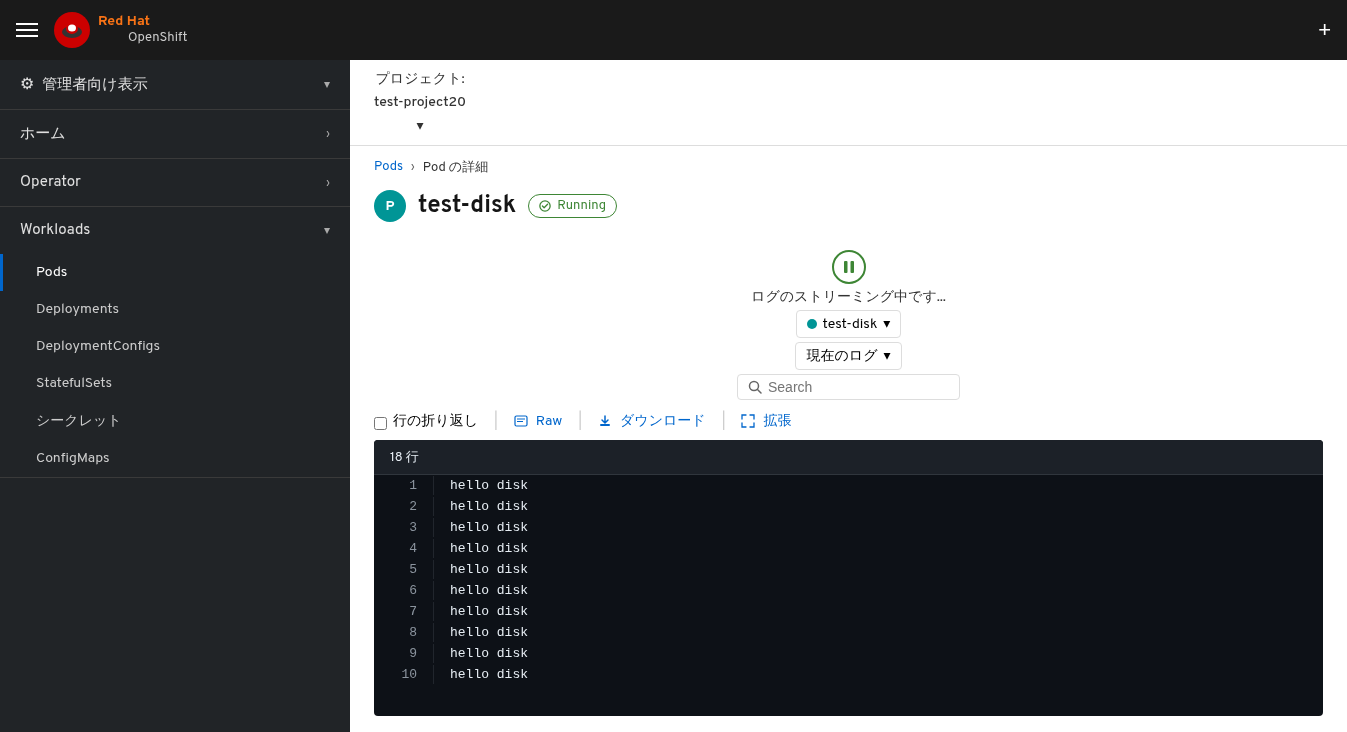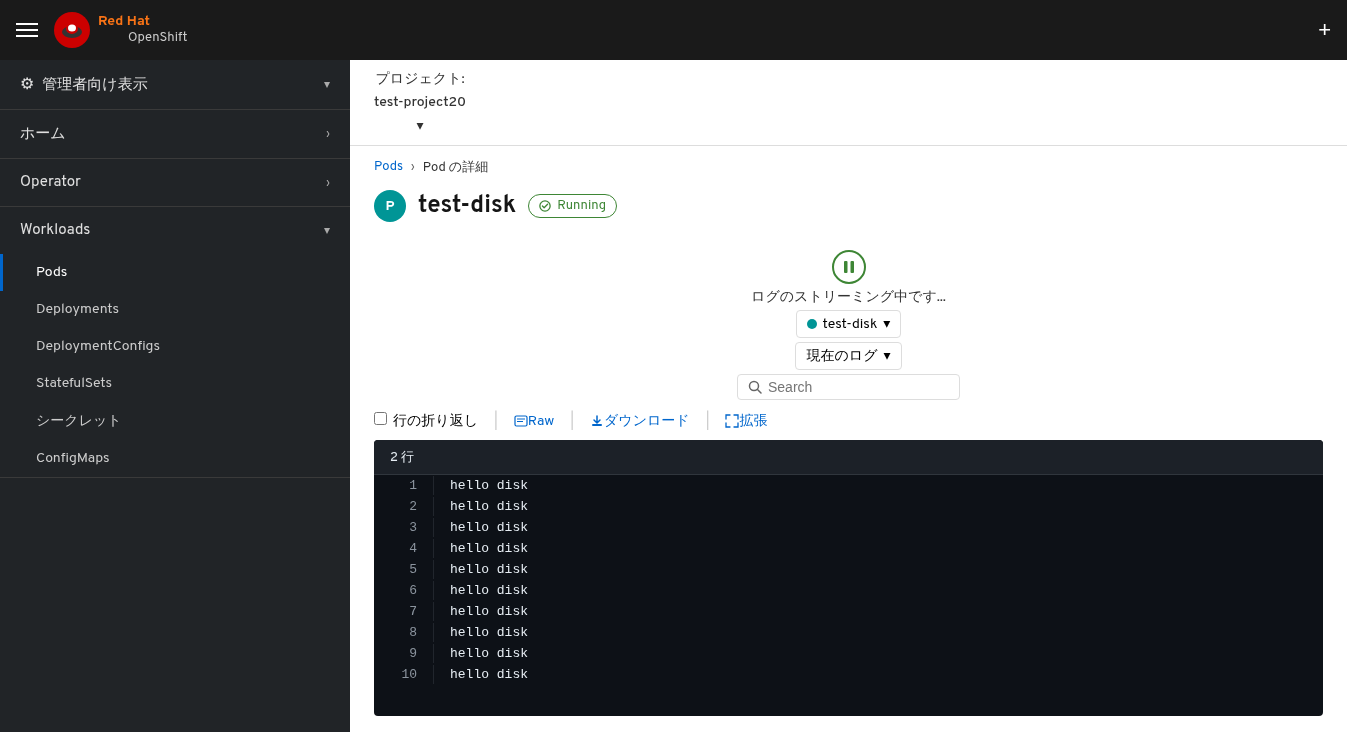--- a/index.html
+++ b/index.html
@@ -225,23 +225,23 @@
 
     
     .log-options {
       padding: 0 24px 10px;
       display: flex;
       align-items: center;
       gap: 16px;
       font-size: 14px;
       flex-shrink: 0;
     }
-    .wrap-checkbox { display: flex; align-items: flex-start; gap: 6px; cursor: pointer; }
+    .wrap-checkbox { display: flex; align-items: flex-end; gap: 6px; cursor: pointer; }
     .log-action-link {
-      display: flex; align-items: center; gap: 0;
+      display: flex; align-items: center; gap: 8px;
       color: #06c; cursor: pointer; text-decoration: none;
       font-size: 14px;
     }
     .pipe { color: #ccc; }
 
     
     .log-area {
       flex: 1;
       background: #0d1117;
       margin: 0 24px 16px;
@@ -425,21 +425,21 @@
       <span class="pipe">|</span>
       <a class="log-action-link">
         <svg width="14" height="14" viewBox="0 0 14 14">
           <path d="M1 5V1h4M9 1h4v4M13 9v4H9M5 13H1V9" stroke="#06c" stroke-width="1.3" stroke-linecap="round" fill="none"></path>
         </svg>
         <span>拡張</span>
       </a>
     </div>
 
     <div class="log-area">
-      <div class="log-header">2 行</div>
+      <div class="log-header">18 行</div>
       <div class="log-content" id="log-content">
       <div class="log-row">
             <span class="line-num">1</span>
             <span class="log-text">hello disk</span>
           </div>
           <div class="log-row">
             <span class="line-num">2</span>
             <span class="log-text">hello disk</span>
           </div>
           <div class="log-row">

